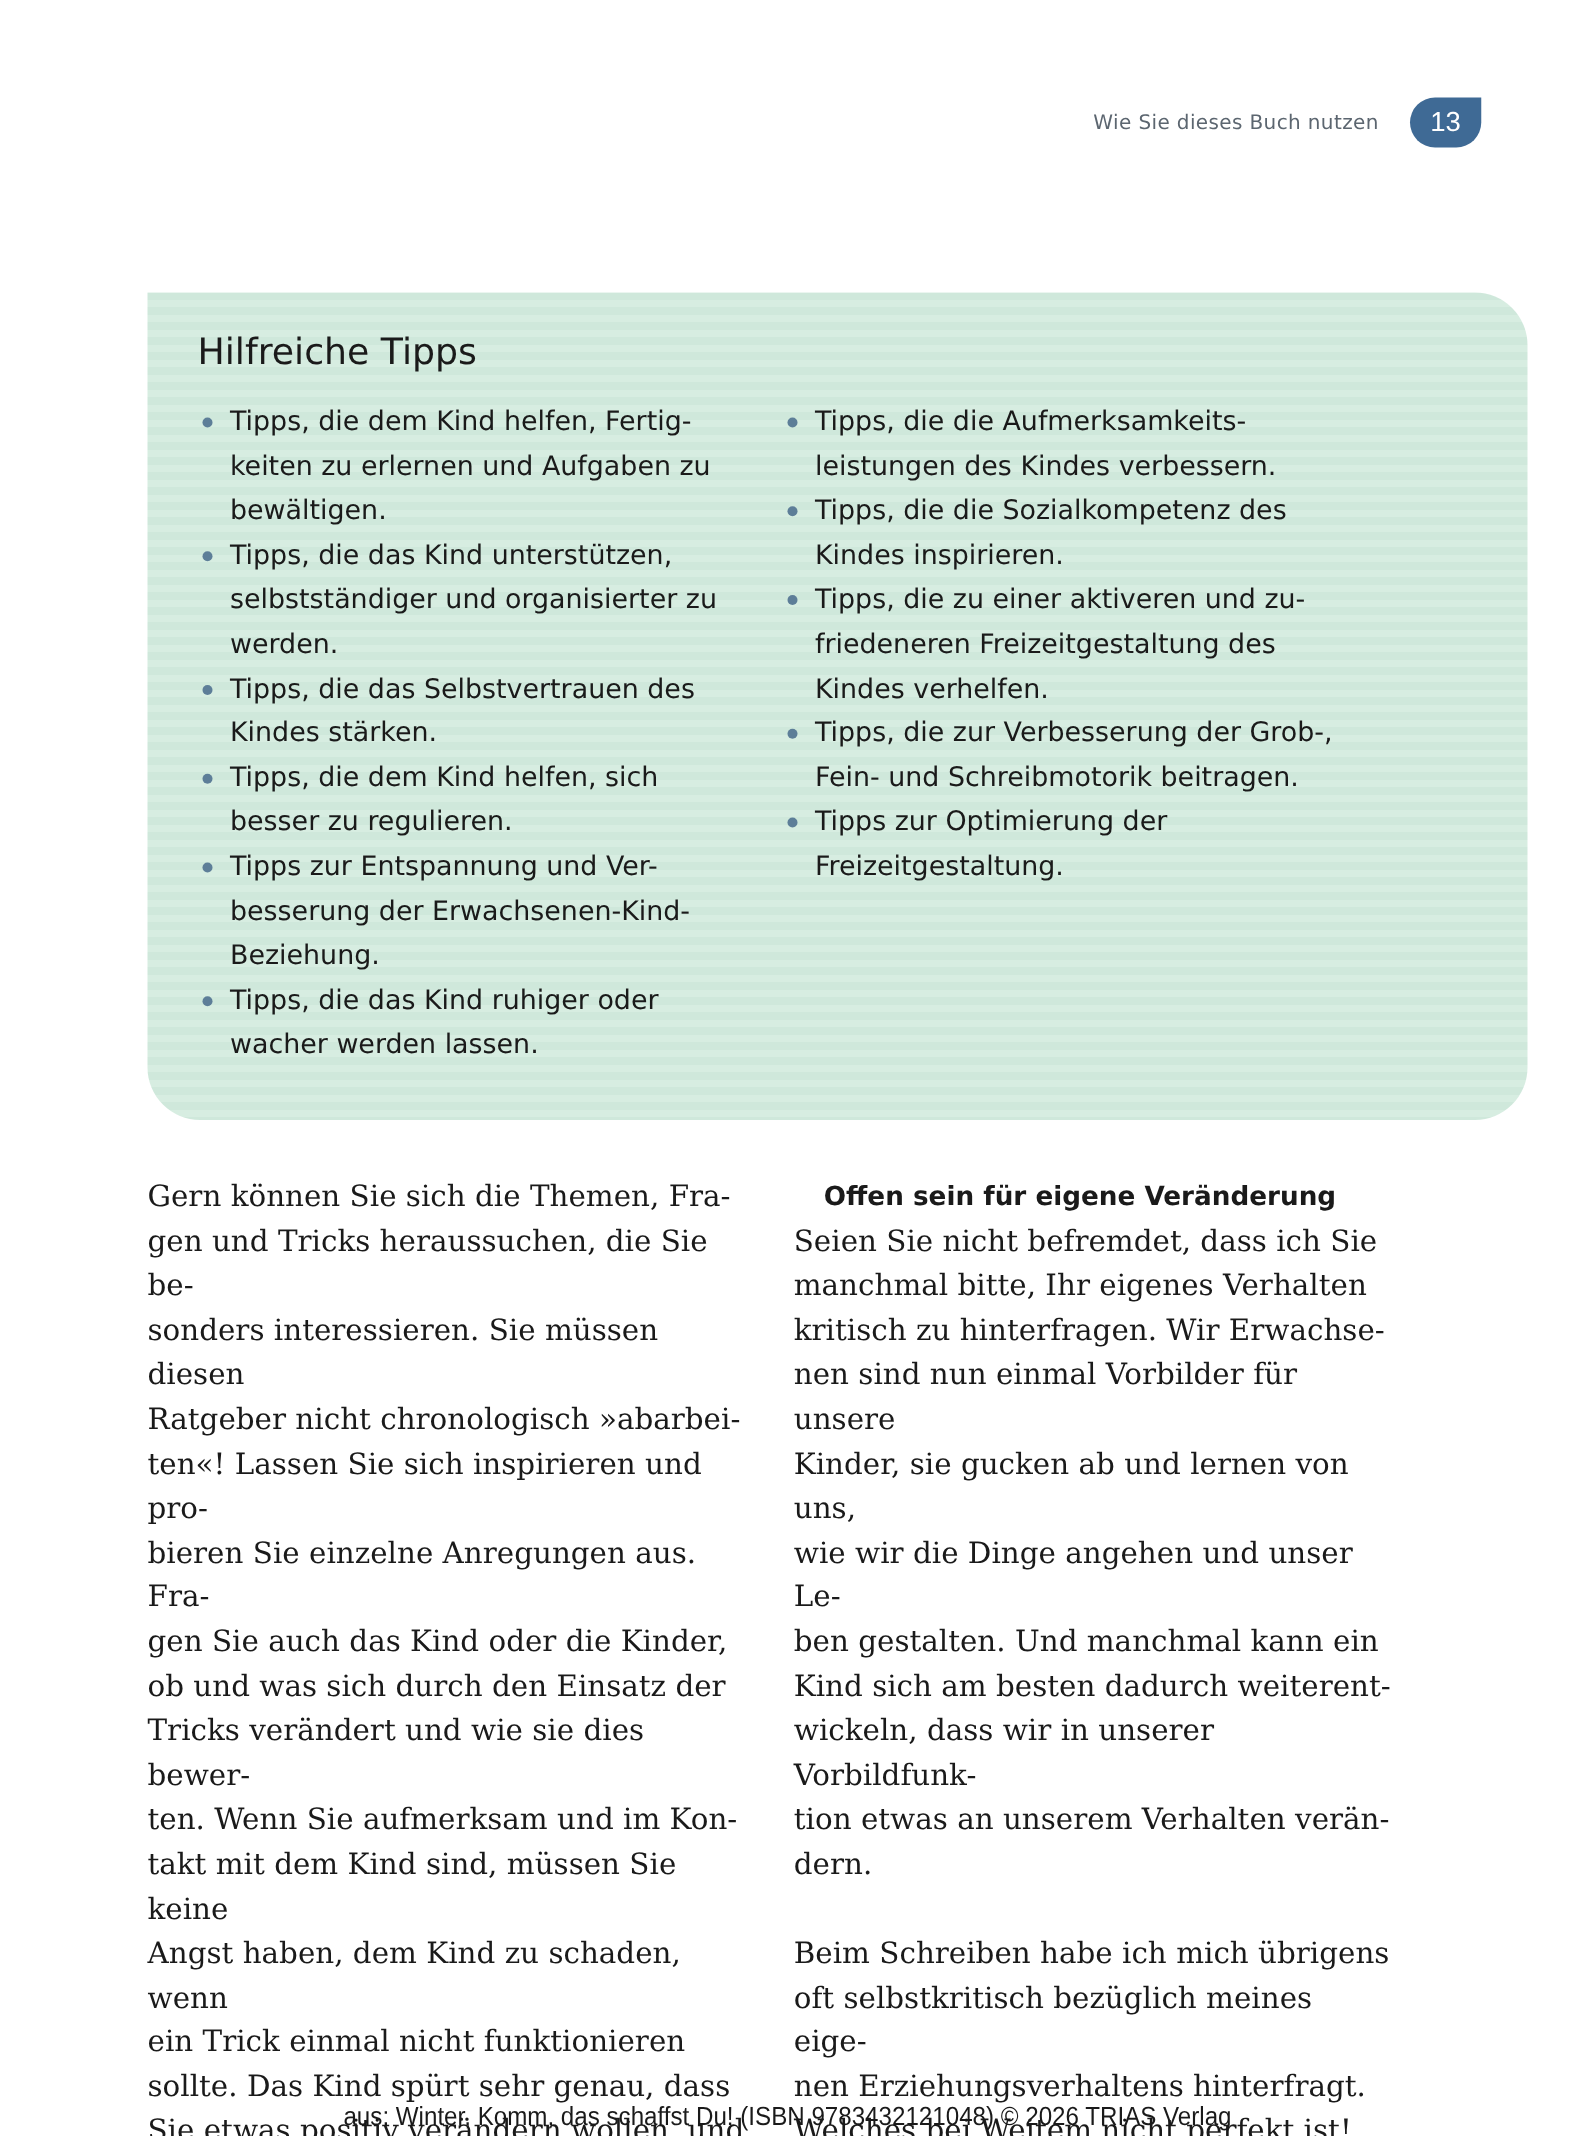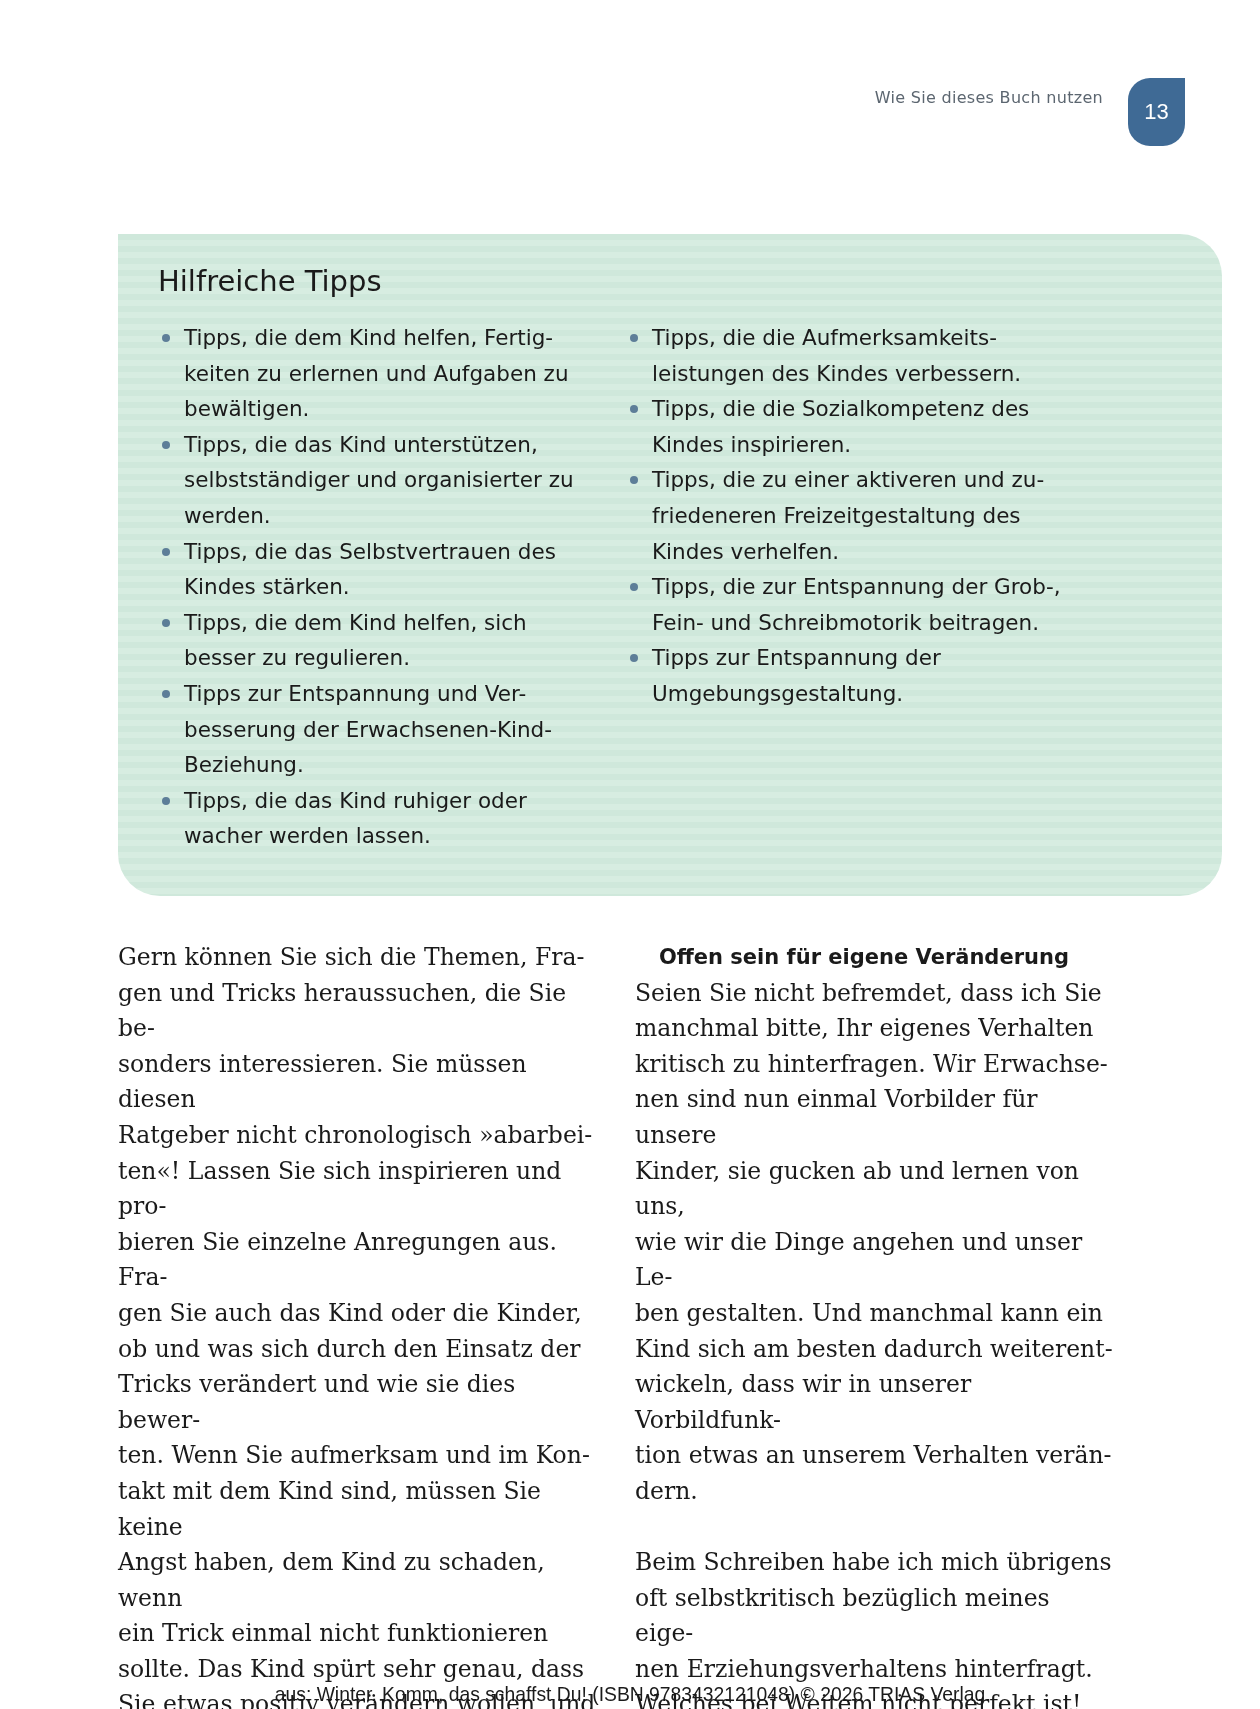--- a/index.html
+++ b/index.html
@@ -3,21 +3,21 @@
 <meta charset="utf-8">
 <style>
   html, body { margin: 0; padding: 0; background: #ffffff; }
   body { width: 1260px; height: 1709px; position: relative; overflow: hidden; }
   .running-head {
     position: absolute; top: 88px; right: 157px;
     font-family: "DejaVu Sans", sans-serif; font-size: 16px; color: #5c6670;
     letter-spacing: 0.3px; white-space: nowrap;
   }
   .page-badge {
-    position: absolute; left: 1128px; top: 78px; width: 57px; height: 68px;
+    position: absolute; left: 1128px; top: 78px; width: 57px; height: 40px;
     background: #3f6a95; color: #ffffff;
     border-radius: 22px 0 22px 22px;
     font-family: "Liberation Sans", sans-serif; font-size: 22px;
     display: flex; align-items: center; justify-content: center;
   }
   .tips-box {
     position: absolute; left: 118px; top: 234px; width: 1104px; height: 662px;
     background: repeating-linear-gradient(180deg, #cfe8db 0px, #cfe8db 6px, #d7ede1 6px, #d7ede1 12px);
     border-radius: 0 42px 42px 42px;
   }
@@ -73,22 +73,22 @@
 besserung der Erwachsenen-Kind-
 Beziehung.</span></li>
     <li><span class="bullet"></span><span>Tipps, die das Kind ruhiger oder wacher werden lassen.</span></li>
   </ul>
   <ul class="tips-col right">
     <li><span class="bullet"></span><span>Tipps, die die Aufmerksamkeits-
 leistungen des Kindes verbessern.</span></li>
     <li><span class="bullet"></span><span>Tipps, die die Sozialkompetenz des Kindes inspirieren.</span></li>
     <li><span class="bullet"></span><span>Tipps, die zu einer aktiveren und zu-
 friedeneren Freizeitgestaltung des Kindes verhelfen.</span></li>
-    <li><span class="bullet"></span><span>Tipps, die zur Entspannung der Grob-, Fein- und Schreibmotorik beitragen.</span></li>
-    <li><span class="bullet"></span><span>Tipps zur Entspannung der Umgebungsgestaltung.</span></li>
+    <li><span class="bullet"></span><span>Tipps, die zur Verbesserung der Grob-, Fein- und Schreibmotorik beitragen.</span></li>
+    <li><span class="bullet"></span><span>Tipps zur Optimierung der Freizeitgestaltung.</span></li>
   </ul>
 </div>
 
 <div class="body-col left">
   <p>Gern können Sie sich die Themen, Fra-
 gen und Tricks heraussuchen, die Sie be-
 sonders interessieren. Sie müssen diesen
 Ratgeber nicht chronologisch »abarbei-
 ten«! Lassen Sie sich inspirieren und pro-
 bieren Sie einzelne Anregungen aus. Fra-

